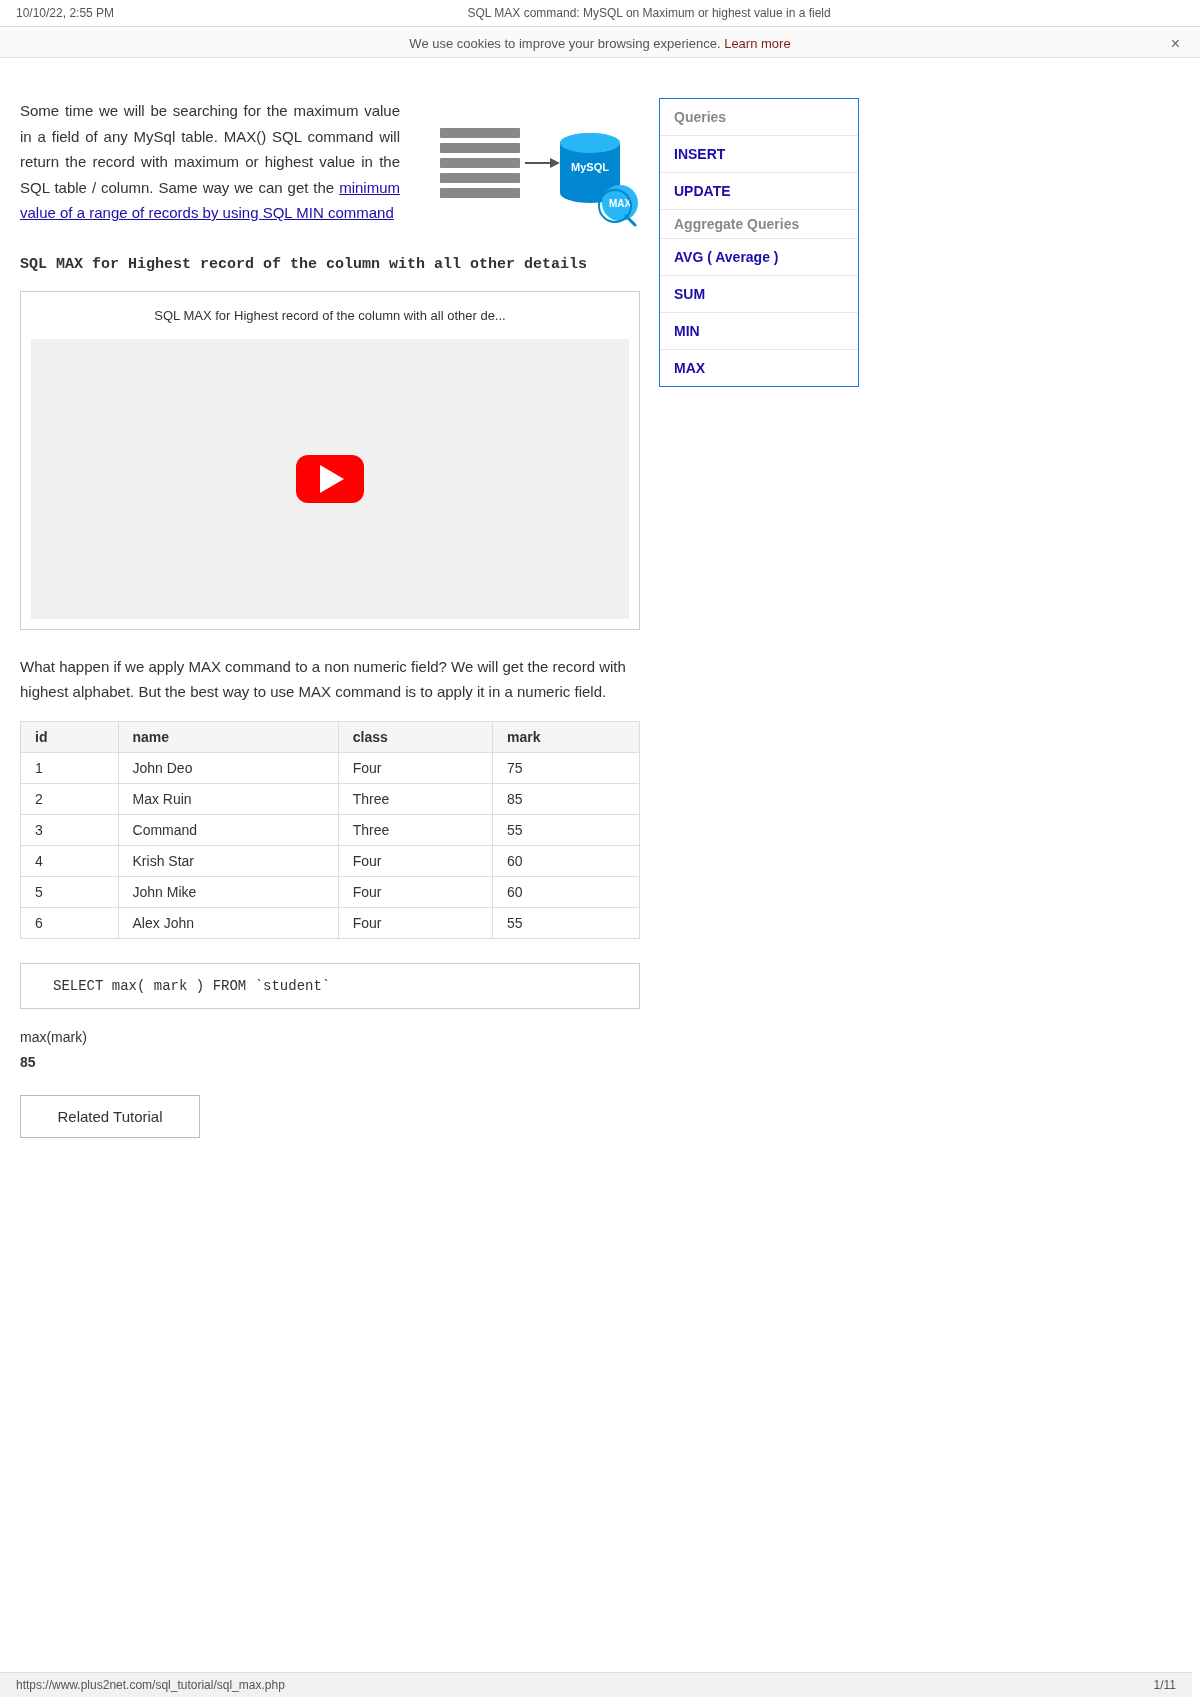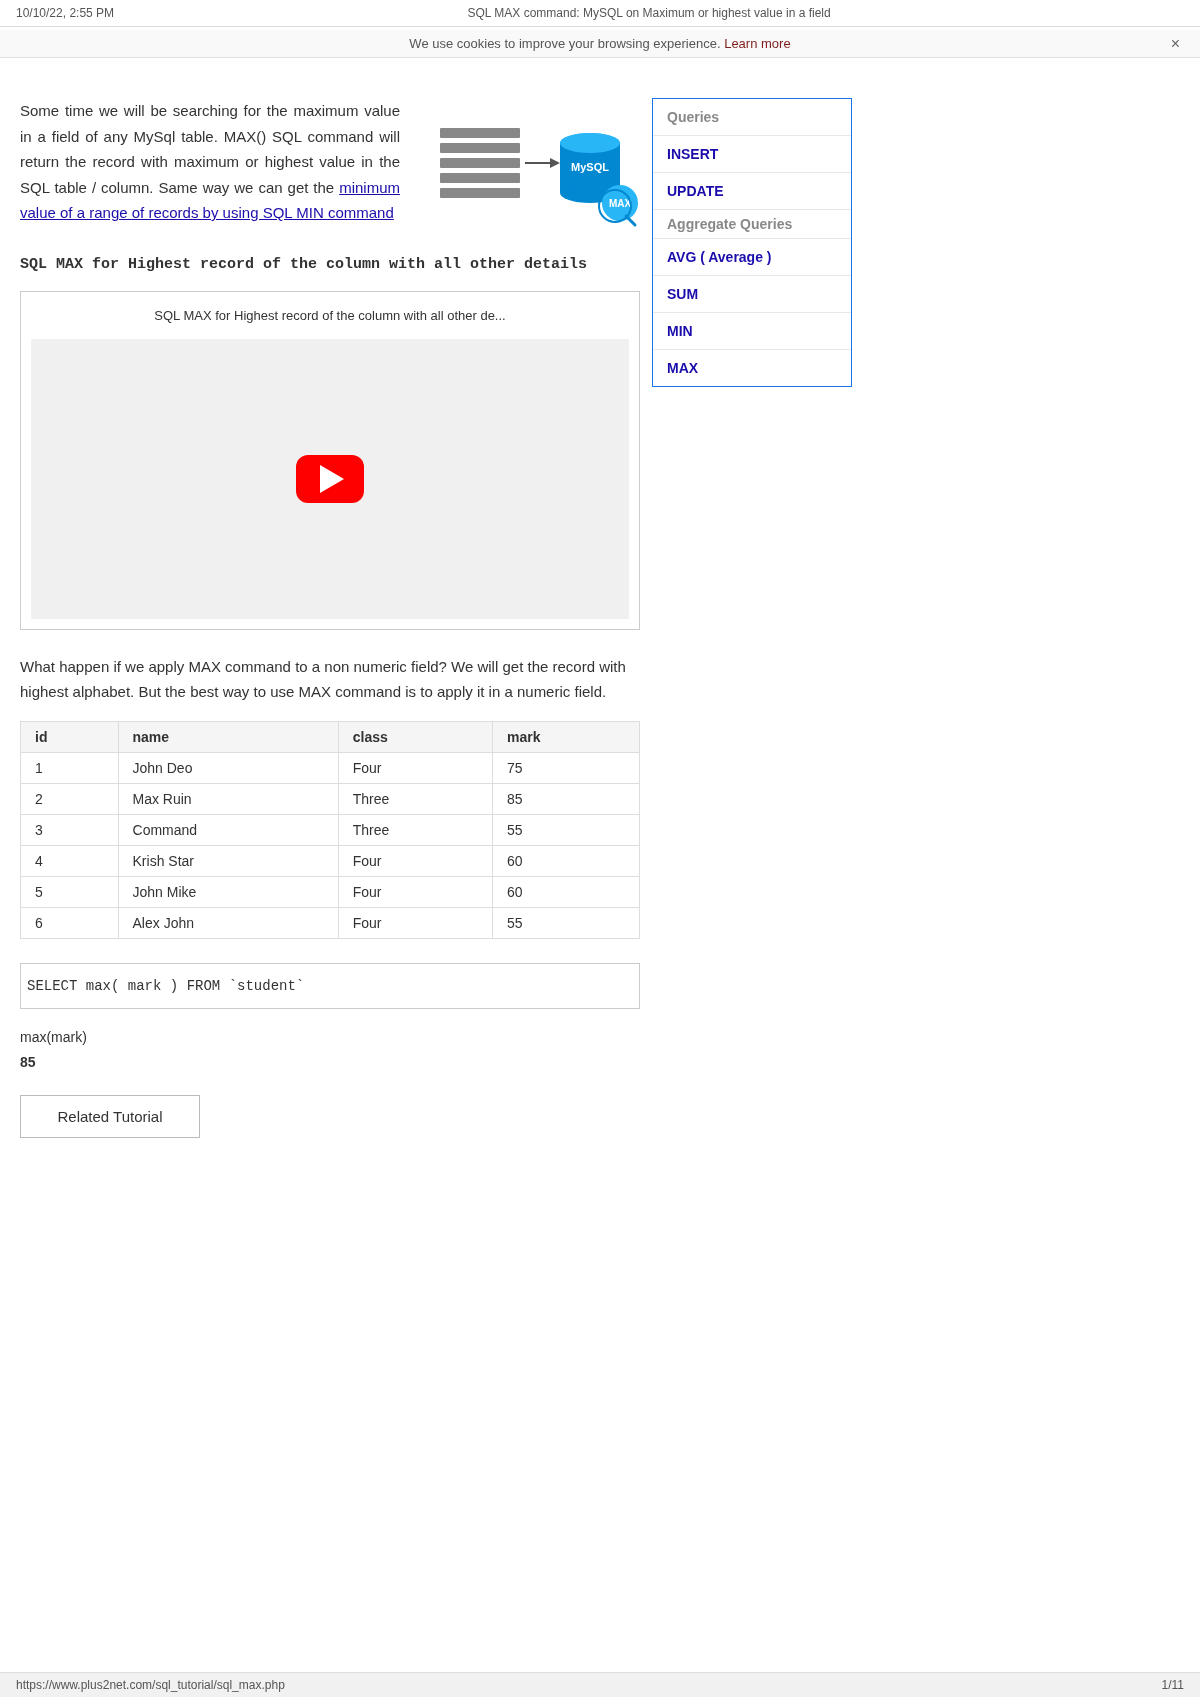--- a/index.html
+++ b/index.html
@@ -44,21 +44,21 @@
       font-size: 16px;
       color: #666;
     }
     .page-wrapper {
       max-width: 1200px;
       margin: 0 auto;
       padding: 10px 20px 40px 20px;
     }
     .main-layout {
       display: flex;
-      gap: 12px;
+      gap: 19px;
     }
     .content-area {
       flex: 1;
       max-width: 620px;
     }
     .sidebar {
       width: 200px;
       flex-shrink: 0;
       font-weight: bold;
     }
@@ -164,21 +164,21 @@
       border: 1px solid #ddd;
       padding: 7px 14px;
     }
     .apply-text {
       font-size: 15px;
       line-height: 1.7;
       margin-bottom: 12px;
     }
     .code-box {
       border: 1px solid #ccc;
-      padding: 14px 6px;
+      padding: 14px 32px;
       font-family: 'Courier New', monospace;
       font-size: 14px;
       background: #fff;
       margin-bottom: 16px;
       color: #333;
     }
     .result-section {
       display: flex;
       align-items: flex-start;
       justify-content: space-between;
@@ -231,21 +231,21 @@
       color: #888;
       font-size: 14px;
       padding: 6px 14px;
       display: block;
       border-top: 1px solid #e8e8e8;
     }
     .status-bar {
       position: fixed;
       bottom: 0;
       left: 0;
-      right: 0;
+      right: 8px;
       background: #f1f1f1;
       border-top: 1px solid #ddd;
       padding: 5px 16px;
       font-size: 12px;
       color: #555;
       display: flex;
       justify-content: space-between;
     }
     .timestamp {
       font-size: 12px;

